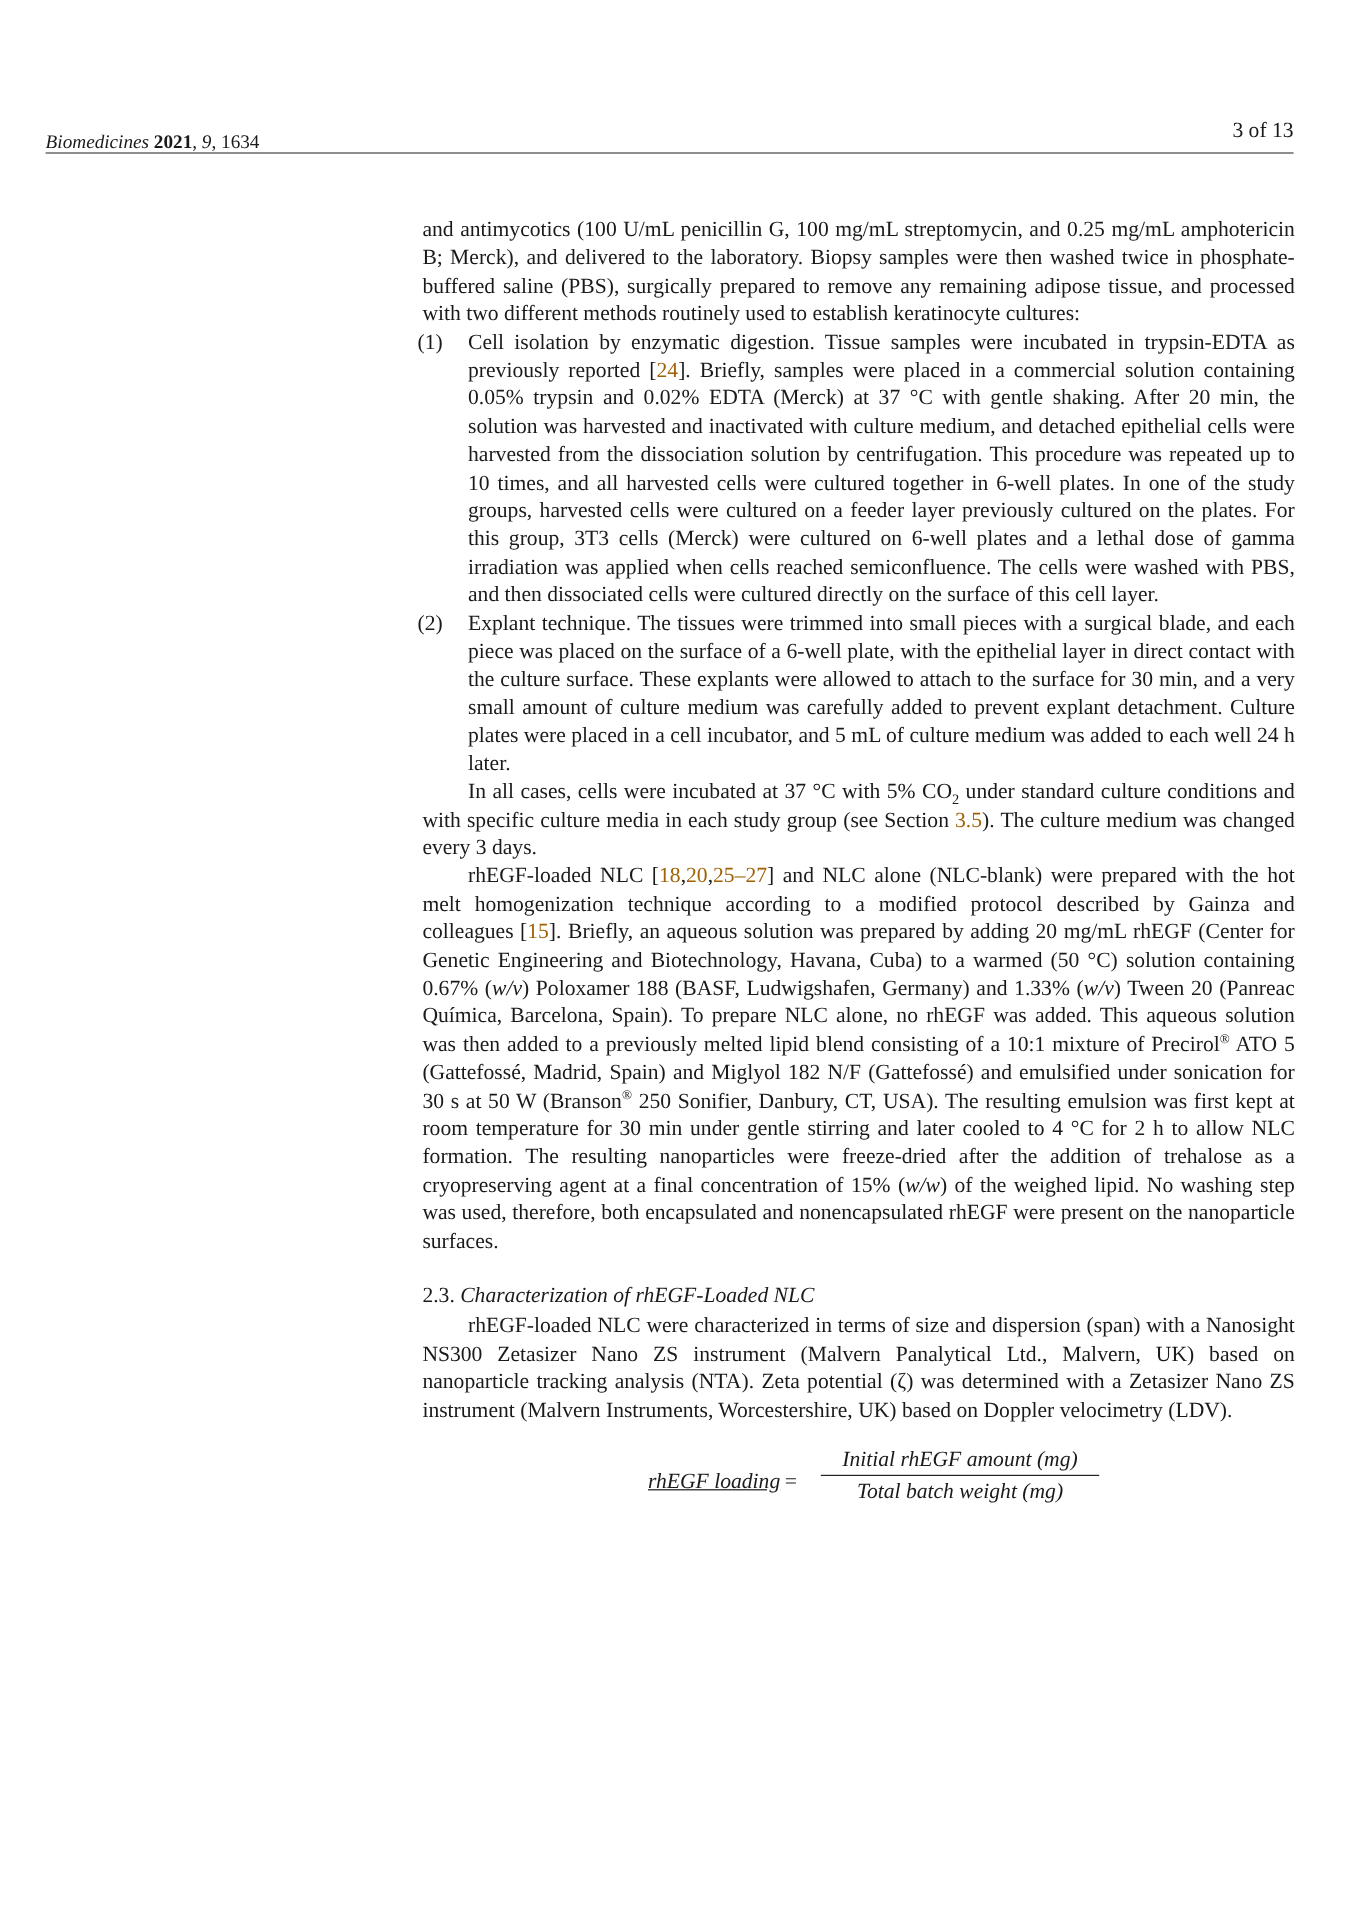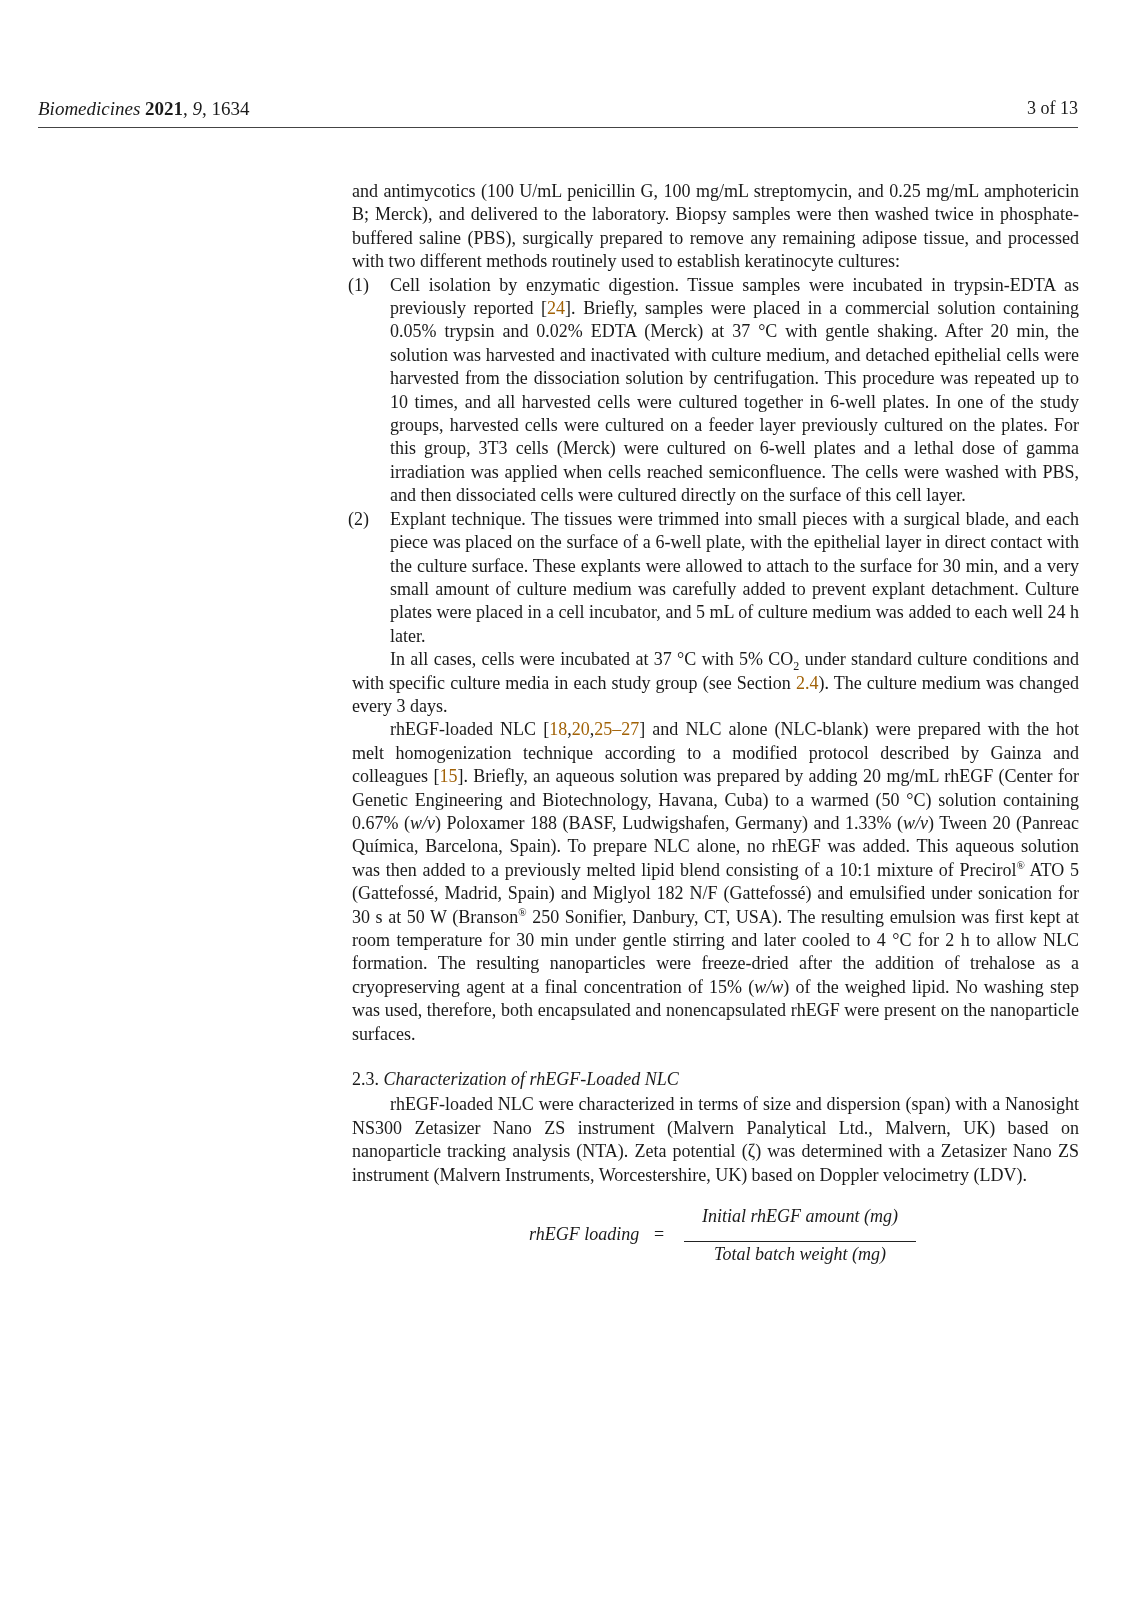--- a/index.html
+++ b/index.html
@@ -1,37 +1,37 @@
 <!DOCTYPE html>
 <html><head>
 <meta charset="utf-8">
 <style>
   html, body { margin: 0; padding: 0; background: #ffffff; }
   body { width: 1131px; height: 1600px; position: relative; overflow: hidden;
          font-family: "Liberation Serif", "DejaVu Serif", serif; color: #1a1a1a; }
   .header { position: absolute; left: 38px; top: 98px; width: 1040px; height: 28px; }
-  .header .journal { position: absolute; left: 0; top: 0; font-size: 19px; }
+  .header .journal { position: absolute; left: 0; top: 12px; font-size: 16px; }
   .header .journal i { font-style: italic; }
   .header .journal b { font-weight: bold; }
   .header .pageno { position: absolute; right: 0; top: 0; font-size: 18px; }
   .rule { position: absolute; left: 38px; top: 127px; width: 1040px; height: 1px; background: #444; }
   .body { position: absolute; left: 320px; top: 180px; width: 727px; font-size: 18px; line-height: 23.4px; text-align: justify; margin-left: 32px; }
   .body p { margin: 0; }
   .indent { text-indent: 38px; }
   .list { margin: 0; padding: 0; list-style: none; }
   .list li { position: relative; padding-left: 38px; margin: 0; }
   .list .num { position: absolute; left: -4px; top: 0; }
   .link { color: #a16207; }
   .section-title { font-style: italic; margin-top: 22px !important; margin-bottom: 2px !important; }
   .section-title .n { font-style: normal; }
   .formula { position: relative; height: 60px; margin-top: 18px; font-style: italic; }
-  .formula .lhs { position: absolute; left: 177px; top: 18px; }
+  .formula .lhs { position: absolute; left: 188px; top: 18px; text-decoration: underline; }
   .formula .eq { position: absolute; left: 302px; top: 18px; font-style: normal; }
   .formula .frac { position: absolute; left: 332px; top: 0; text-align: center; width: 232px; }
-  .formula .numr { display: block; border-bottom: 1px solid #222; padding-bottom: 13px; }
+  .formula .numr { display: block; border-bottom: 1px solid #222; padding-bottom: 1px; }
   .formula .den { display: block; padding-top: 1px; }
   sub { font-size: 12px; line-height: 0; }
   sup { font-size: 11px; line-height: 0; }
 </style>
 </head>
 <body>
 
 <div class="header">
   <span class="journal"><i>Biomedicines</i> <b>2021</b>, <i>9</i>, <span>1634</span></span>
   <span class="pageno">3 of 13</span>
@@ -45,21 +45,21 @@
     <li>
       <span class="num">(1)</span>
       <span>Cell isolation by enzymatic digestion.  Tissue samples were incubated in trypsin-EDTA as previously reported [</span><a class="link">24</a><span>].  Briefly, samples were placed in a commercial solution containing 0.05% trypsin and 0.02% EDTA (Merck) at 37 °C with gentle shaking.  After 20 min, the solution was harvested and inactivated with culture medium, and detached epithelial cells were harvested from the dissociation solution by centrifugation. This procedure was repeated up to 10 times, and all harvested cells were cultured together in 6-well plates. In one of the study groups, harvested cells were cultured on a feeder layer previously cultured on the plates. For this group, 3T3 cells (Merck) were cultured on 6-well plates and a lethal dose of gamma irradiation was applied when cells reached semiconfluence.  The cells were washed with PBS, and then dissociated cells were cultured directly on the surface of this cell layer.</span>
     </li>
     <li>
       <span class="num">(2)</span>
       <span>Explant technique. The tissues were trimmed into small pieces with a surgical blade, and each piece was placed on the surface of a 6-well plate, with the epithelial layer in direct contact with the culture surface. These explants were allowed to attach to the surface for 30 min, and a very small amount of culture medium was carefully added to prevent explant detachment. Culture plates were placed in a cell incubator, and 5 mL of culture medium was added to each well 24 h later.</span>
     </li>
   </ul>
 
-  <p class="indent"><span>In all cases, cells were incubated at 37 °C with 5% CO</span><sub>2</sub><span> under standard culture conditions and with specific culture media in each study group (see Section </span><a class="link">2.4</a><span>).  The culture medium was changed every 3 days.</span></p>
+  <p class="indent"><span>In all cases, cells were incubated at 37 °C with 5% CO</span><sub>2</sub><span> under standard culture conditions and with specific culture media in each study group (see Section </span><a class="link">3.5</a><span>).  The culture medium was changed every 3 days.</span></p>
 
   <p class="indent"><span>rhEGF-loaded NLC [</span><a class="link">18</a>,<a class="link">20</a>,<a class="link">25–27</a><span>] and NLC alone (NLC-blank) were prepared with the hot melt homogenization technique according to a modified protocol described by Gainza and colleagues [</span><a class="link">15</a><span>]. Briefly, an aqueous solution was prepared by adding 20 mg/mL rhEGF (Center for Genetic Engineering and Biotechnology, Havana, Cuba) to a warmed (50 °C) solution containing 0.67% (</span><i>w/v</i><span>) Poloxamer 188 (BASF, Ludwigshafen, Germany) and 1.33% (</span><i>w/v</i><span>) Tween 20 (Panreac Química, Barcelona, Spain). To prepare NLC alone, no rhEGF was added. This aqueous solution was then added to a previously melted lipid blend consisting of a 10:1 mixture of Precirol</span><sup>®</sup><span> ATO 5 (Gattefossé, Madrid, Spain) and Miglyol 182 N/F (Gattefossé) and emulsified under sonication for 30 s at 50 W (Branson</span><sup>®</sup><span> 250 Sonifier, Danbury, CT, USA). The resulting emulsion was first kept at room temperature for 30 min under gentle stirring and later cooled to 4 °C for 2 h to allow NLC formation. The resulting nanoparticles were freeze-dried after the addition of trehalose as a cryopreserving agent at a final concentration of 15% (</span><i>w/w</i><span>) of the weighed lipid. No washing step was used, therefore, both encapsulated and nonencapsulated rhEGF were present on the nanoparticle surfaces.</span></p>
 
   <p class="section-title"><span class="n">2.3.</span> <span>Characterization of rhEGF-Loaded NLC</span></p>
   <p class="indent">rhEGF-loaded NLC were characterized in terms of size and dispersion (span) with a Nanosight NS300 Zetasizer Nano ZS instrument (Malvern Panalytical Ltd., Malvern, UK) based on nanoparticle tracking analysis (NTA). Zeta potential (ζ) was determined with a Zetasizer Nano ZS instrument (Malvern Instruments, Worcestershire, UK) based on Doppler velocimetry (LDV).</p>
 
   <div class="formula">
     <span class="lhs">rhEGF loading</span>
     <span class="eq">=</span>
     <span class="frac">

